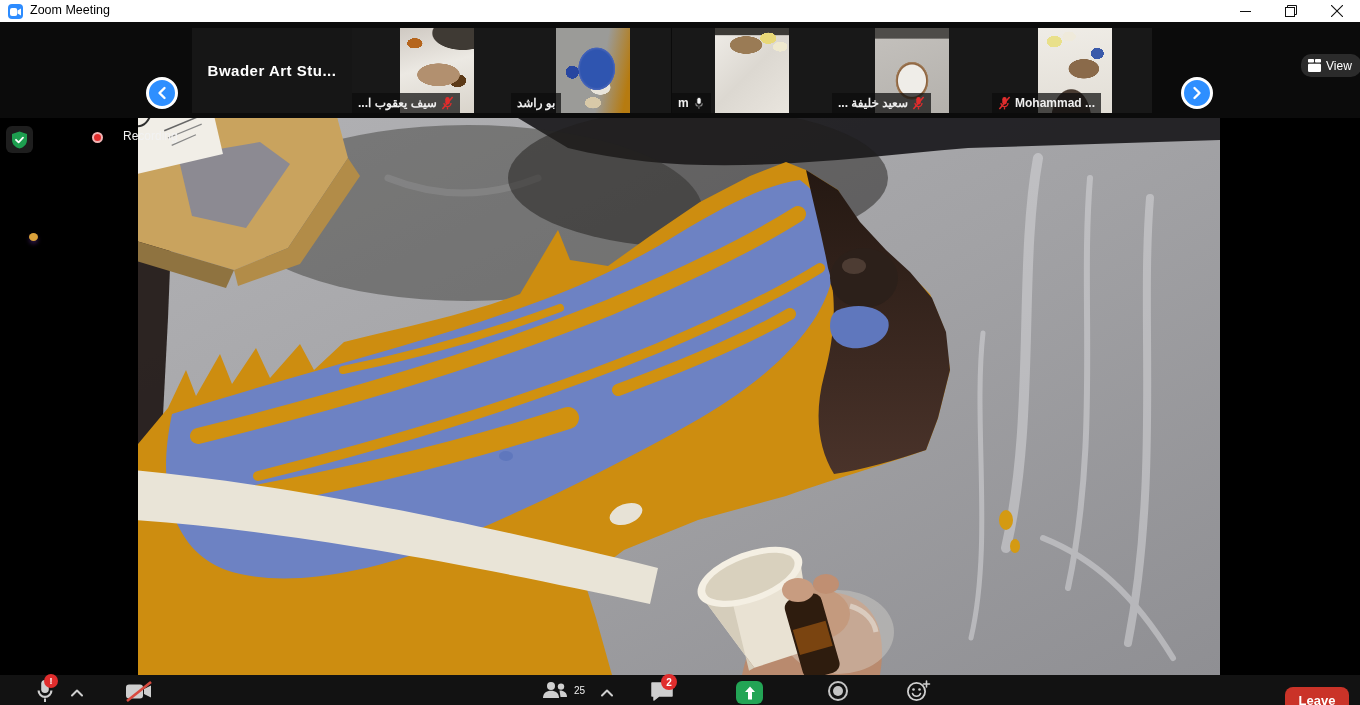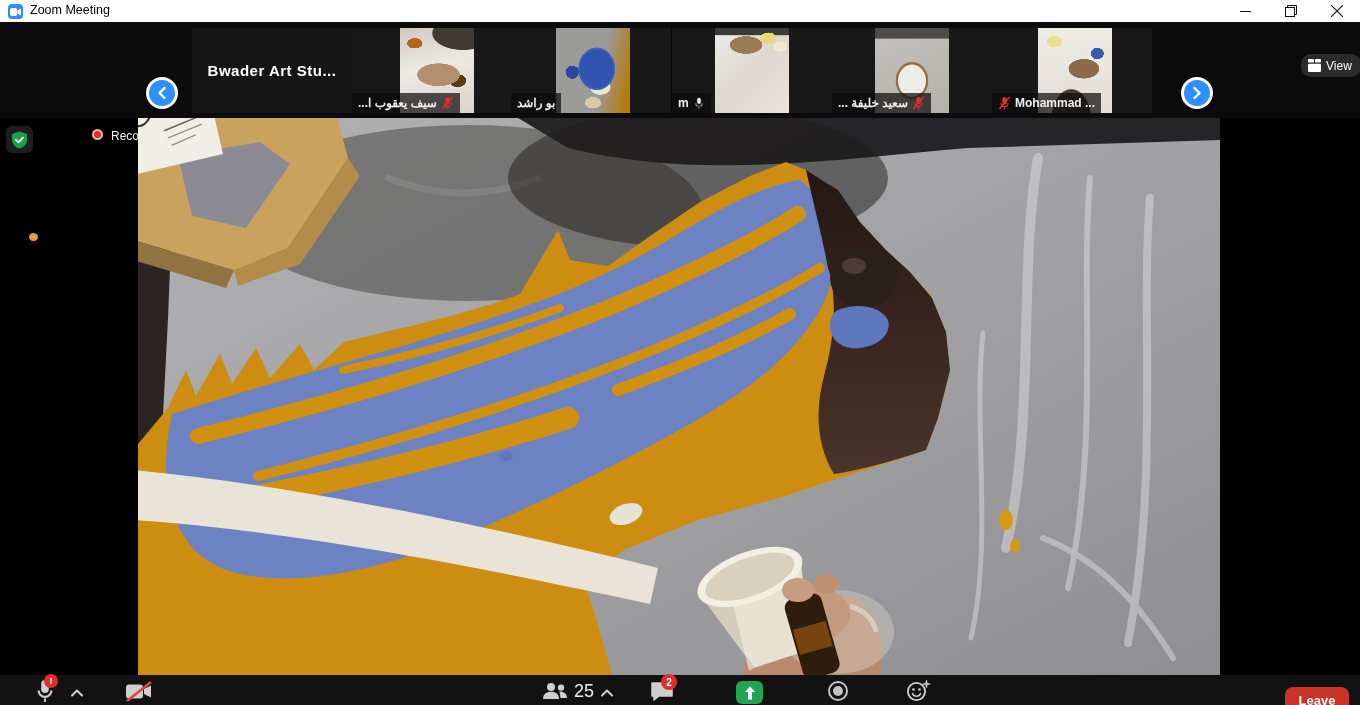--- a/index.html
+++ b/index.html
@@ -54,32 +54,32 @@
         radial-gradient(22px 14px at 62% 48%, #8a6a4a 68%, transparent 71%),
         radial-gradient(26px 40px at 45% 108%, #4a3c32 75%, transparent 78%),
         linear-gradient(175deg,#efece6 0%,#e2ded6 100%); }
 
   .view-btn { position:absolute; left:1301px; top:32px; height:23px; padding:0 9px 0 7px; display:flex; align-items:center; gap:5px; background:#2b2b2b; border:0; border-radius:10px; color:#fff; font-size:12px; cursor:pointer; }
 
   
   .stage { position:absolute; left:0; top:118px; width:1360px; height:557px; background:#000; }
   .feed { position:absolute; left:138px; top:0; width:1082px; height:557px; }
   .shield-chip { position:absolute; left:6px; top:8px; width:27px; height:27px; background:#1e1e1e; border-radius:6px; display:flex; align-items:center; justify-content:center; }
-  .rec { position:absolute; left:44px; top:11px; display:flex; align-items:flex-start; gap:8px;padding-left:48px; }
+  .rec { position:absolute; left:44px; top:11px; display:flex; align-items:flex-end; gap:20px;padding-left:48px; }
   .rec-dot { width:11px; height:11px; border-radius:50%; background:#e02d2d; border:2px solid #f0b3b3; }
   .rec-label { color:#f2f2f2; font-size:12px; }
   .speck { position:absolute; left:29px; top:115px; width:9px; height:8px; border-radius:50%; background:#d9a13a; box-shadow:0 3px 4px rgba(80,40,120,.55); }
 
   
   .toolbar { position:absolute; left:0; top:675px; width:1360px; height:30px; background:#121212; }
   .tb { position:absolute; background:transparent; border:0; padding:0; cursor:pointer; }
   .badge { position:absolute; border-radius:50%; background:#e02d2d; color:#fff; display:flex; align-items:center; justify-content:center; font-weight:bold; }
   .mic-badge { left:10px; top:-5px; width:14px; height:14px; font-size:9px; }
   .chat-badge { left:11px; top:-7px; width:16px; height:16px; font-size:10px; }
-  .count { color:#eee; font-size:18px; }
+  .count { color:#eee; font-size:10px; }
   .share-btn { position:absolute; left:736px; top:6px; width:27px; height:23px; background:#23a455; border:0; border-radius:6px; display:flex; align-items:center; justify-content:center; cursor:pointer; }
   .leave-btn { position:absolute; left:1285px; top:12px; width:64px; height:27px; background:#ca3328; border:0; border-radius:8px; color:#fff; font-size:13px; font-weight:bold; cursor:pointer; }
 </style>
 </head>
 <body>
 
 <div id="app">
 
   <div class="titlebar">
     <span class="zoom-logo">

